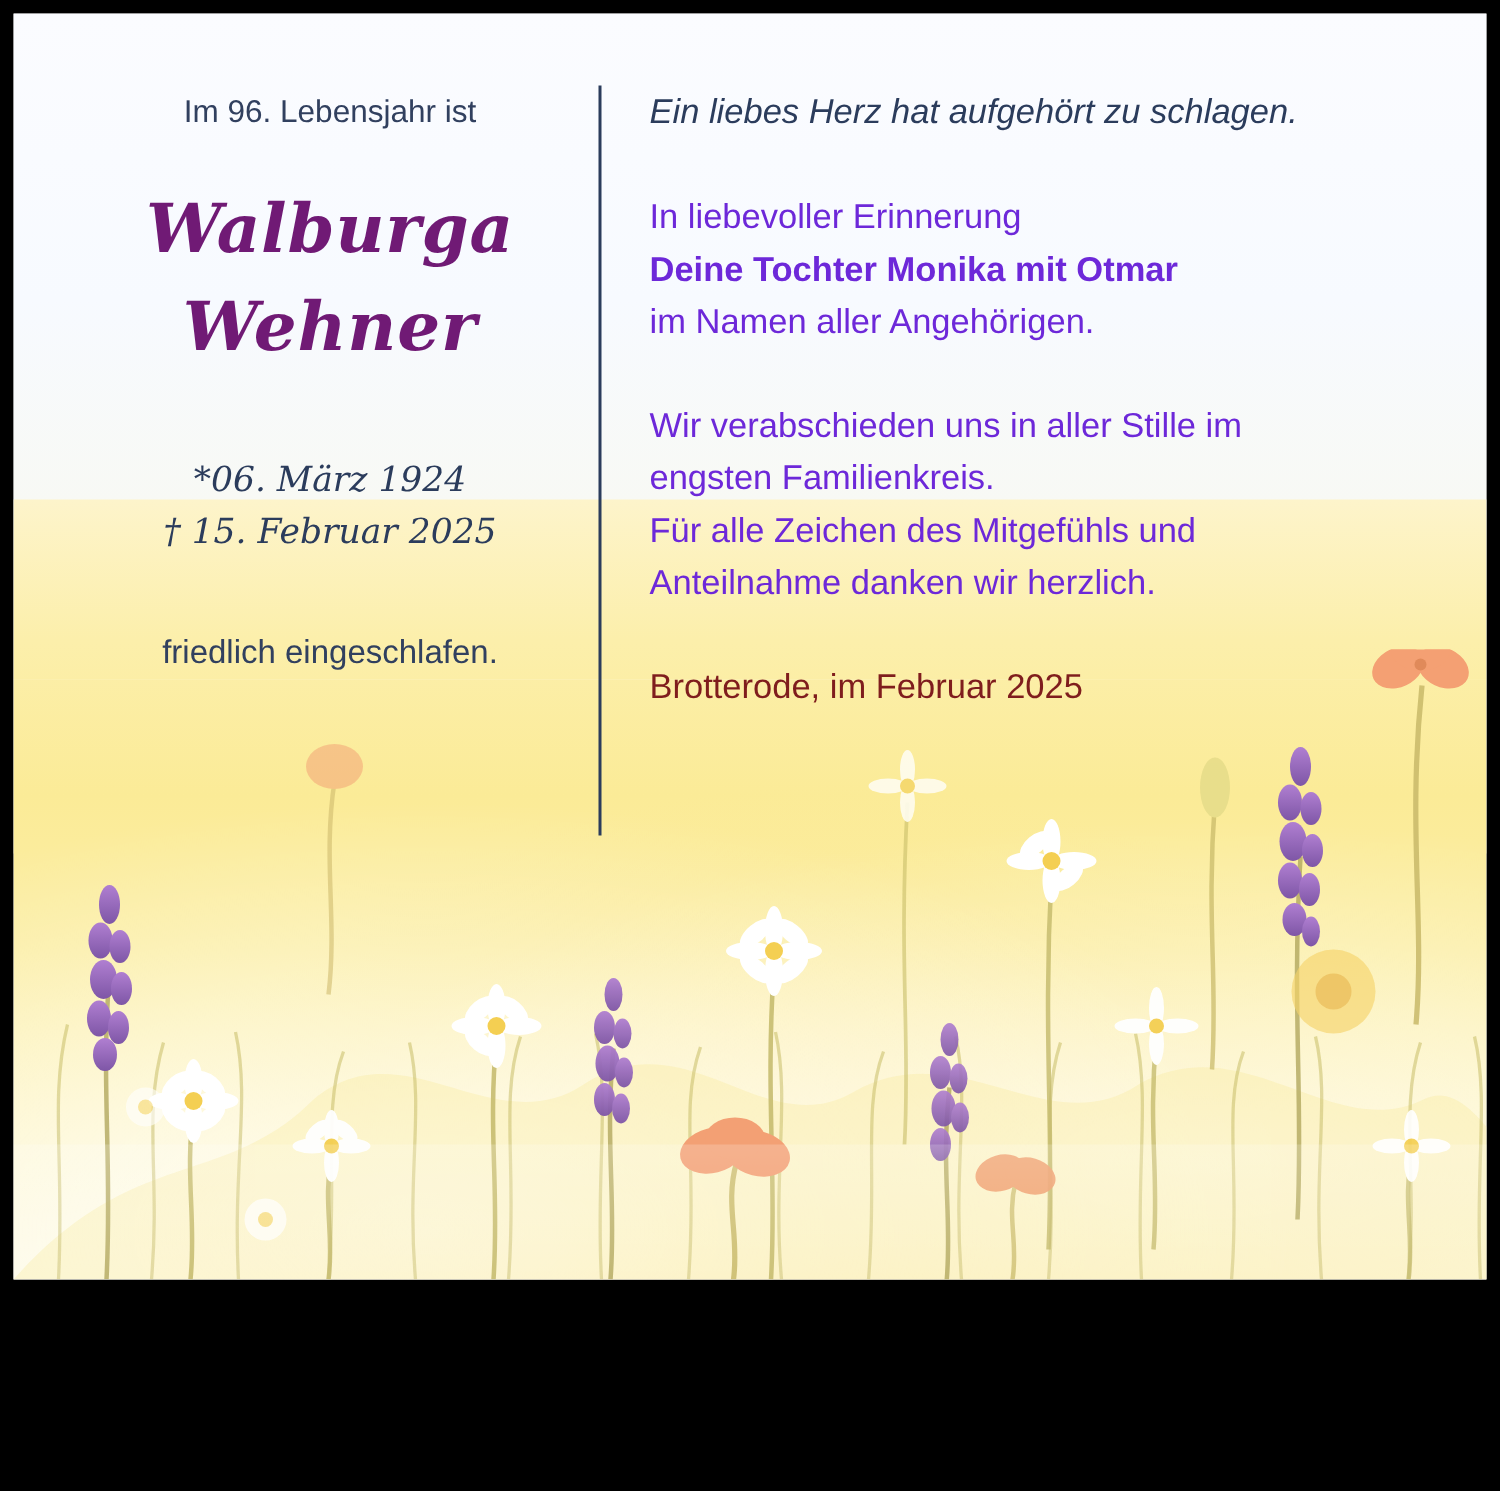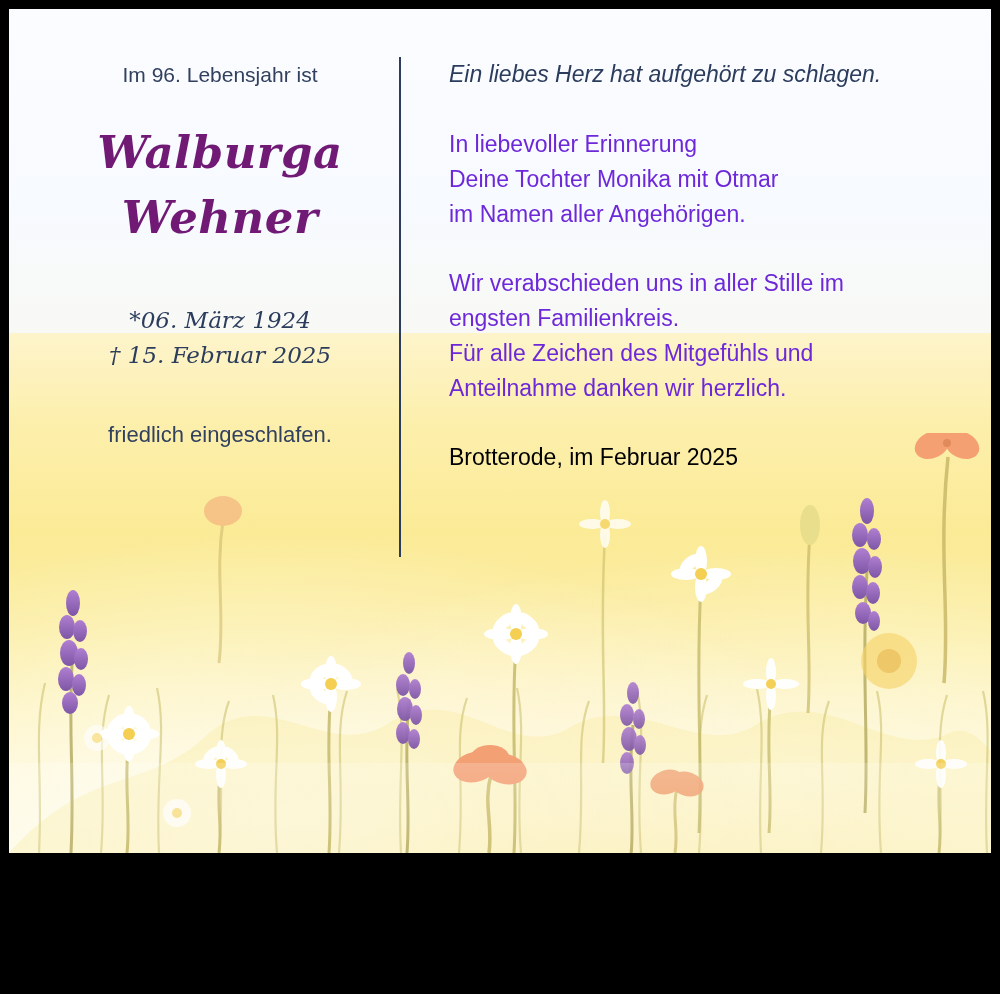--- a/index.html
+++ b/index.html
@@ -88,21 +88,21 @@
   }
   .divider {
     width: 2px;
     background: #2b3c5c;
     height: 500px;
     margin-top: 4px;
     flex: none;
   }
   .col-right {
     flex: 1;
-    padding-left: 48px;
+    padding-left: 32px;
     box-sizing: border-box;
     color: #2d3f63;
   }
 
   .pre-line {
     font-size: 21px;
     line-height: 1.35;
     margin: 8px 0 0 0;
     color: #31405f;
   }
@@ -141,27 +141,27 @@
     color: #2b3c5c;
   }
   .block {
     font-size: 23px;
     line-height: 1.52;
     margin: 34px 0 0 0;
     color: #6d28d9;
   }
   .block.b1 { margin-top: 36px; }
   .block .strong {
-    font-weight: 400;
+    font-weight: 700;
   }
   .block div { white-space: normal; }
   .place {
     font-size: 23px;
     margin: 38px 0 0 0;
-    color: #000000;
+    color: #7f1d1d;
   }
 </style>
 </head>
 <body>
 
 <div class="card">
 
   <div class="bg">
     <div class="sky"></div>
     <div class="meadow">

